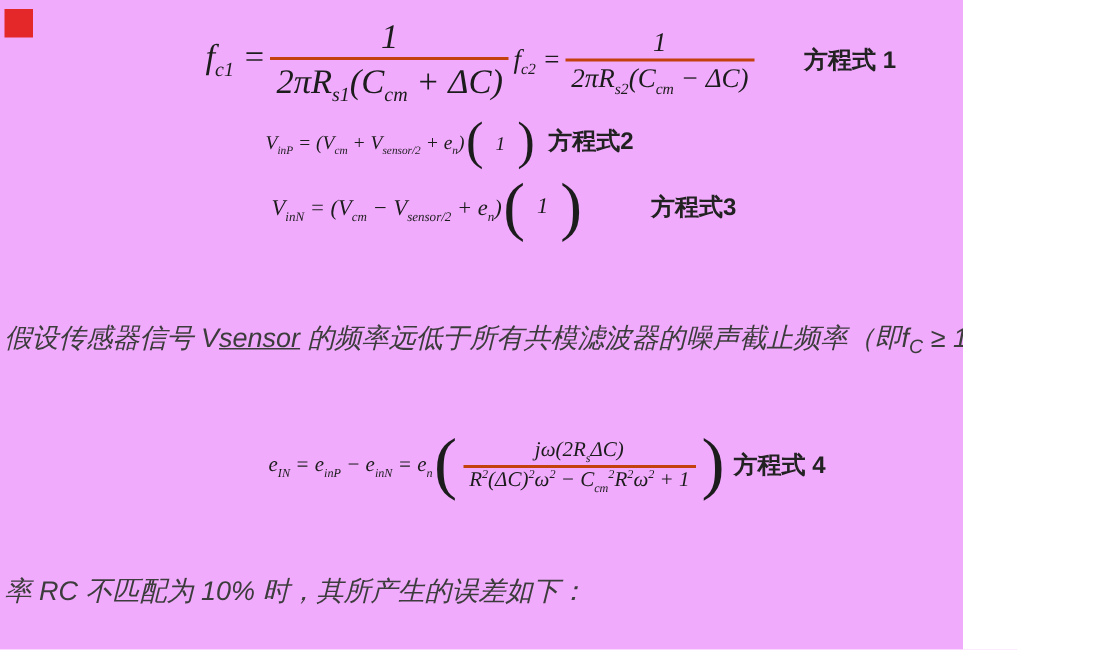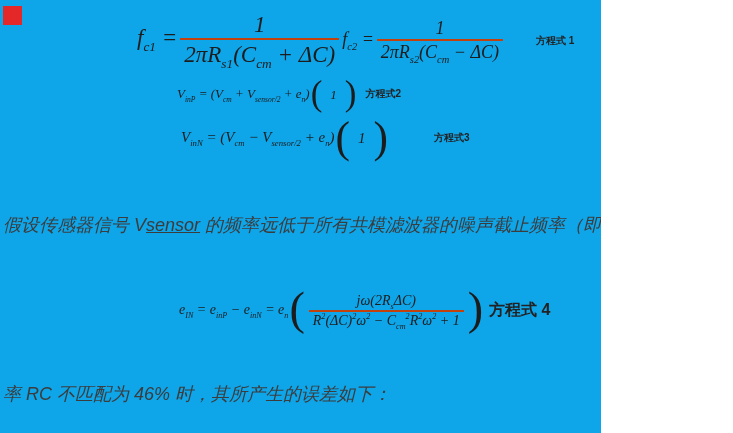--- a/index.html
+++ b/index.html
@@ -1,22 +1,23 @@
 <!DOCTYPE html>
 <html><head>
 <meta charset="utf-8">
 <style>
   html, body { margin: 0; padding: 0; background: #ffffff; }
   .canvas {
     position: relative;
     width: 601px;
     height: 433px;
-    background: #0ea5e9;
+    background: #f0abfc;
     overflow: hidden;
     font-family: "Liberation Sans", sans-serif;
+    padding-left: 41px;
   }
   .red-marker {
     position: absolute;
     left: 3px; top: 6px;
     width: 19px; height: 19px;
   }
   
   .eq-row {
     position: absolute;
     white-space: nowrap;
@@ -48,21 +49,21 @@
   }
   .bp2 { font-size: 2.7em; }
   .bp3 { font-size: 2.9em; }
   .bp4 { font-size: 3.3em; }
   .eq-label {
     display: inline-block;
     vertical-align: middle;
     font-family: "Liberation Sans", sans-serif;
     font-style: normal;
     font-weight: 700;
-    font-size: 10px;
+    font-size: 16px;
     color: #222222;
   }
   .gap-sm { margin-left: 8px; }
   .gap-lg { margin-left: 45px; }
   .gap-xl { margin-left: 30px; }
   
   .para {
     position: absolute;
     left: 3px;
     font-size: 18px;
@@ -96,16 +97,16 @@
 
   <div class="para" style="top:212px;">
     <div class="line">假设传感器信号 V<span class="ul">sensor</span> 的频率远低于所有共模滤波器的噪声截止频率（即f<sub>C</sub> ≥ 100*f<sub>sensor</sub>），并且 R<sub>S1</sub> =</div>
   </div>
 
   <div class="eq-row" style="left:179px; top:293px;">
     <span class="math" style="font-size:14px;"><span>e<sub>IN</sub> = e<sub>inP</sub> − e<sub>inN</sub> = e<sub>n</sub></span><span class="bp bp4">(</span><span class="frac"><span class="num">jω(2R<sub>s</sub>ΔC)</span><span class="den">R<sup>2</sup>(ΔC)<sup>2</sup>ω<sup>2</sup> − C<sub>cm</sub><sup>2</sup>R<sup>2</sup>ω<sup>2</sup> + 1</span></span><span class="bp bp4">)</span></span><span class="eq-label" style="margin-left:5px; font-size:16px;">方程式 4</span>
   </div>
 
   <div class="para" style="top:381px;">
-    <div class="line">率 RC 不匹配为 46% 时，其所产生的误差如下：</div>
+    <div class="line">率 RC 不匹配为 10% 时，其所产生的误差如下：</div>
   </div>
 
 </div>
 
 </body></html>

